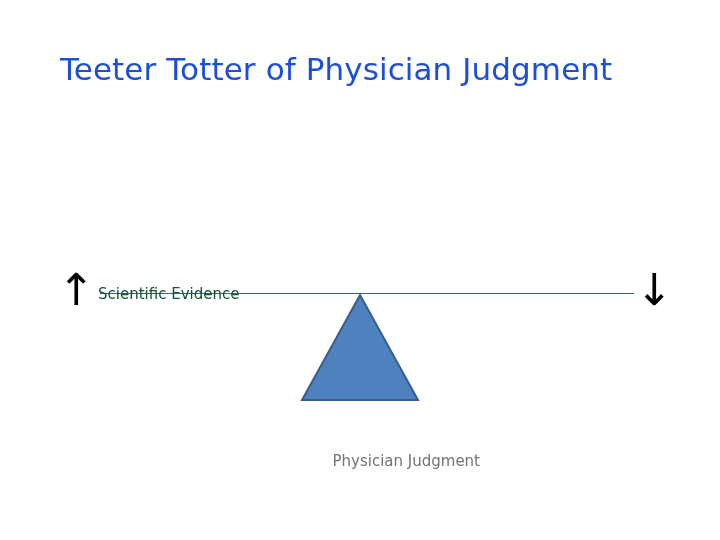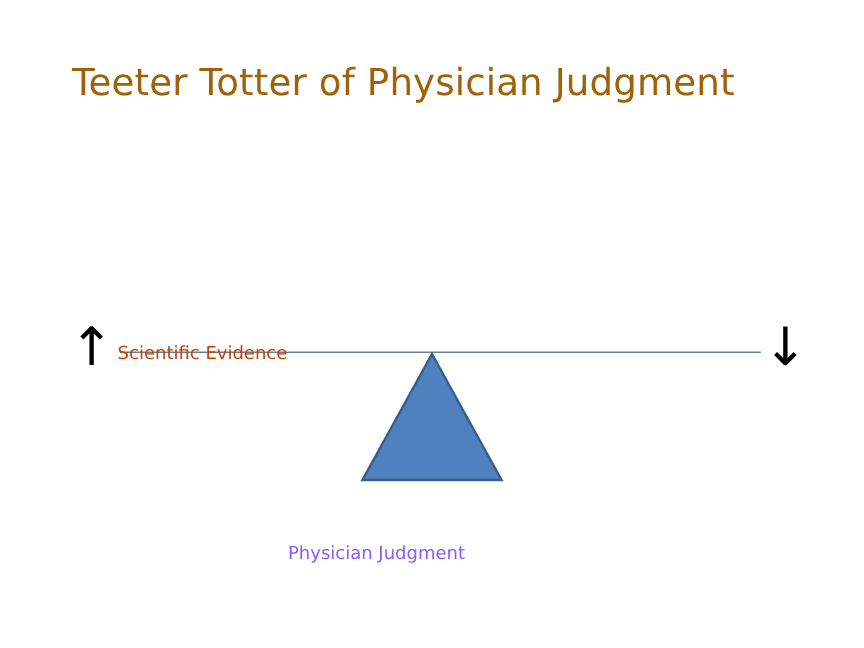--- a/index.html
+++ b/index.html
@@ -23,21 +23,21 @@
   
   #slide-title {
     position: absolute;
     left: 60px;
     top: 50px;
     width: 620px;
     font-family: "DejaVu Sans", sans-serif;
     font-size: 31px;
     font-weight: 400;
     line-height: 38px;
-    color: #a16207;
+    color: #1d4ed8;
     letter-spacing: 0.1px;
     white-space: nowrap;
   }
 
   
   #beam-line {
     position: absolute;
     left: 100px;
     top: 293px;
     width: 534px;
@@ -64,21 +64,21 @@
     top: 268px;
   }
 
   
   .beam-label {
     position: absolute;
     top: 285px;
     font-family: "DejaVu Sans", sans-serif;
     font-size: 15px;
     font-weight: 400;
-    color: #c2410c;
+    color: #14532d;
     line-height: 18px;
     white-space: pre;
   }
   #label-left {
     left: 98px;
   }
   #label-right {
     left: 494px;
   }
 
@@ -96,25 +96,25 @@
     height: 115px;
     overflow: visible;
   }
 
   
   #fulcrum-caption {
     position: absolute;
     left: 240px;
     top: 452px;
     width: 240px;
-    text-align: left;
+    text-align: right;
     font-family: "DejaVu Sans", sans-serif;
     font-size: 15px;
     font-weight: 400;
-    color: #8b5cf6;
+    color: #737373;
     line-height: 18px;
     white-space: nowrap;
   }
 </style>
 </head>
 <body>
 
 <div id="slide" style="background: rgb(255, 255, 255);">
 
   <div id="slide-title">Teeter Totter of Physician Judgment</div>

